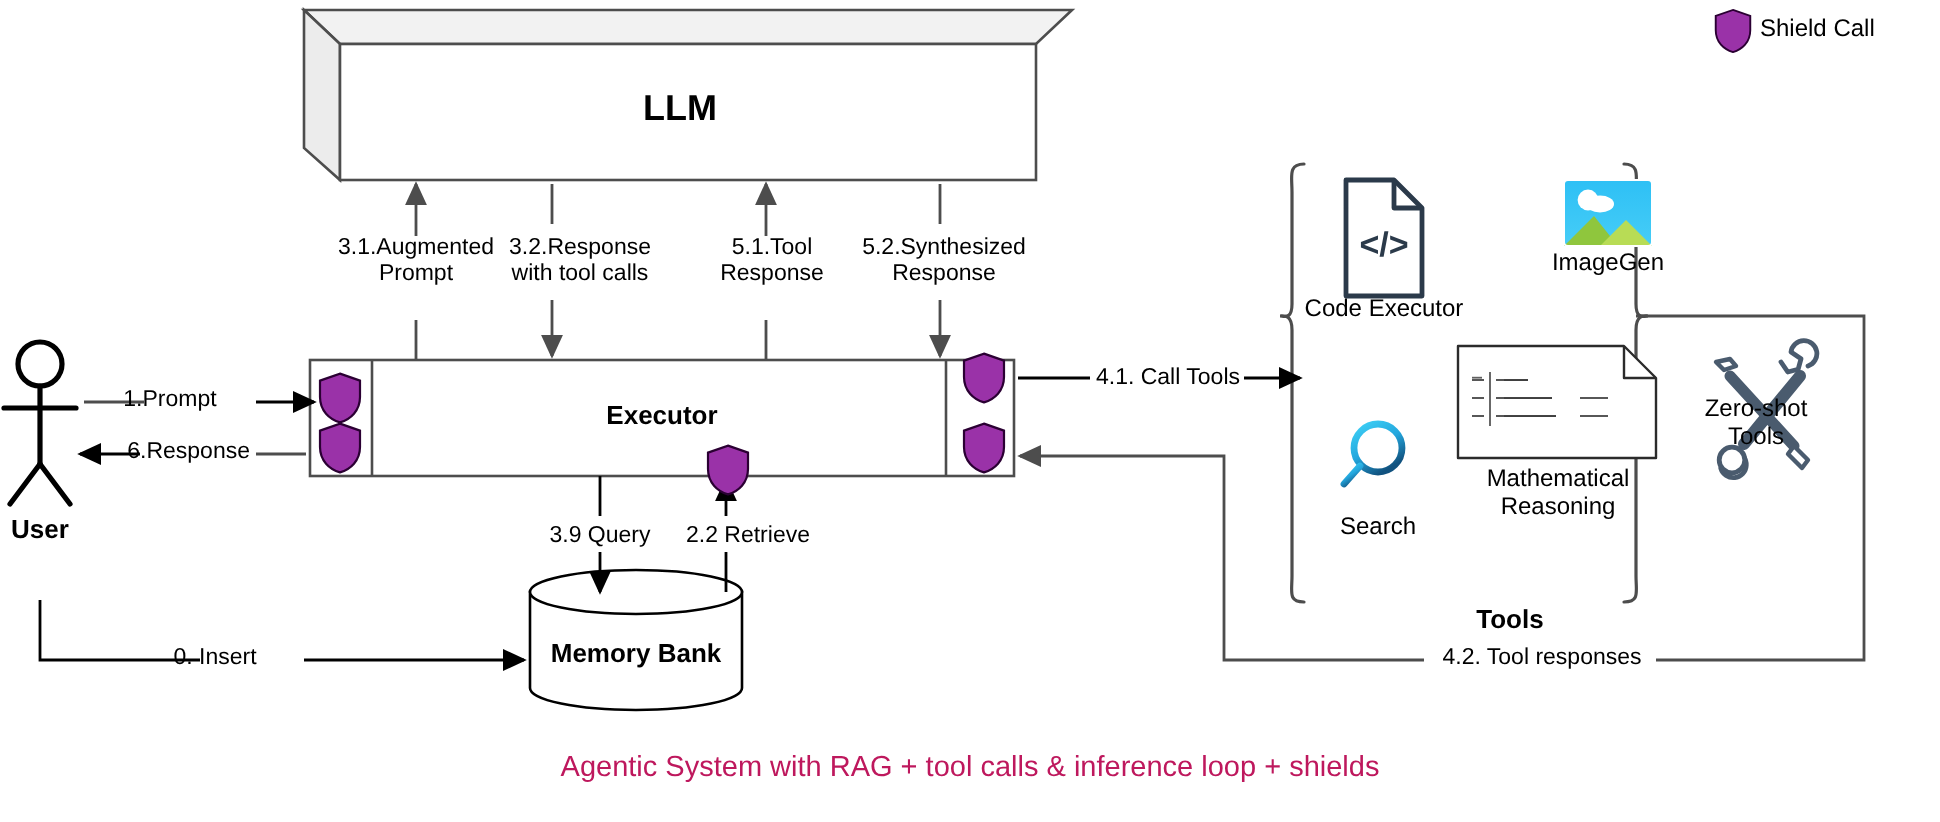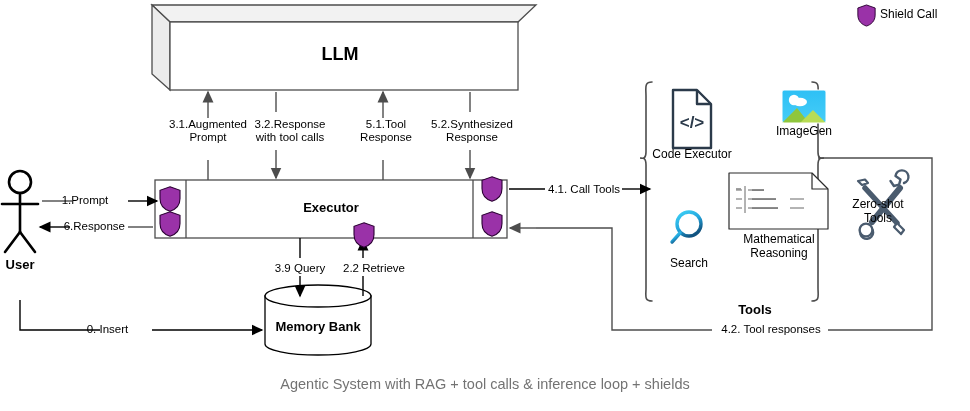--- a/index.html
+++ b/index.html
@@ -4,21 +4,21 @@
 <style>
   html,body{margin:0;padding:0;background:#ffffff;}
   body{width:970px;height:411px;position:relative;overflow:hidden;
        font-family:"Liberation Sans","DejaVu Sans",sans-serif;color:#000;}
   .abs{position:absolute;}
   svg{display:block;}
   #root{position:absolute;left:0;top:0;width:970px;height:411px;}
   .lbl{position:absolute;font-size:11.5px;color:#000;line-height:13px;text-align:center;white-space:pre;}
   .lbl-bold{font-weight:bold;}
   .tool-lbl{position:absolute;font-size:12px;color:#000000;line-height:14px;text-align:center;}
-  .caption{position:absolute;font-size:14.5px;color:#737373;text-align:center;width:970px;}
+  .caption{position:absolute;font-size:14.5px;color:#be185d;text-align:center;width:970px;}
 </style>
 </head>
 <body>
 
 <div id="root">
 
   <svg class="abs" width="970" height="411" viewBox="0 0 970 411">
     <defs>
       <marker id="arrB" markerWidth="9" markerHeight="9" refX="7.5" refY="4.5" orient="auto">
         <path d="M0,0.6 L8.5,4.5 L0,8.4 z" fill="#000"></path>

